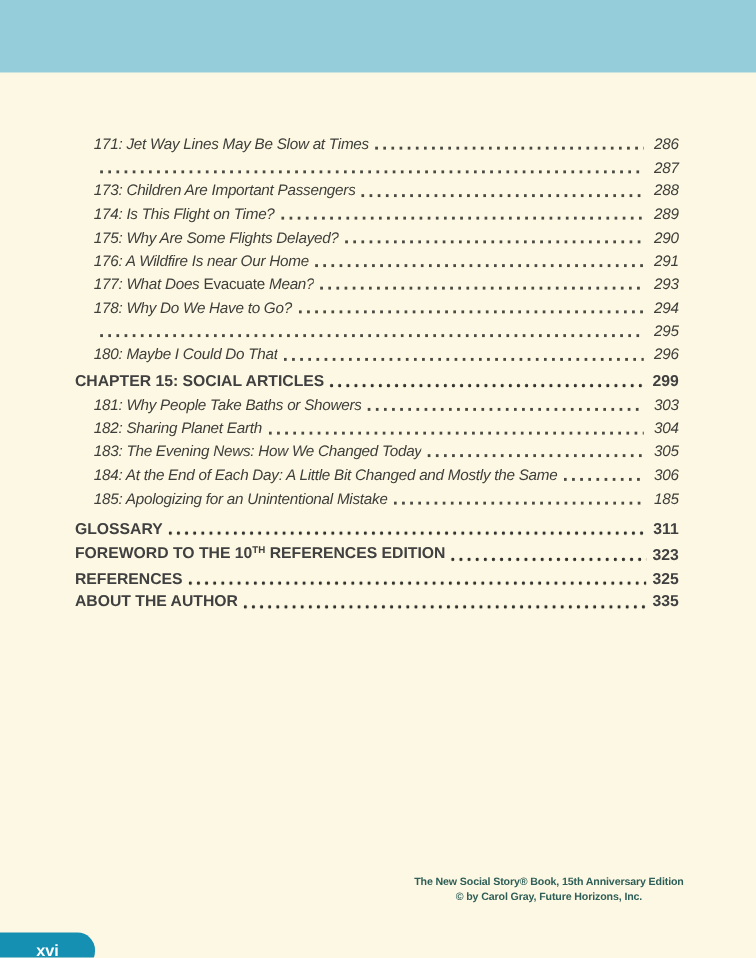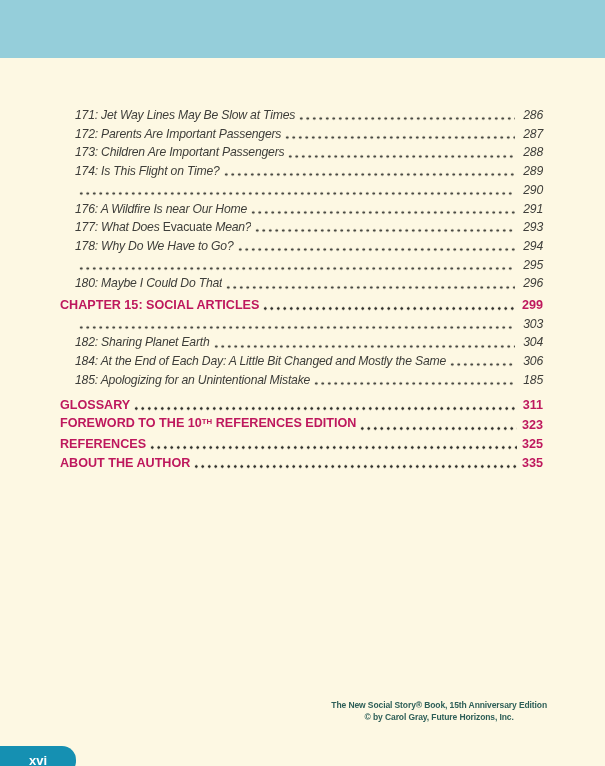--- a/index.html
+++ b/index.html
@@ -42,21 +42,21 @@
   .toc-row.entry {
     font-style: italic;
     padding-left: 15px;
   }
   .toc-row.chapter,
   .toc-row.backmatter {
     font-weight: bold;
     font-style: normal;
     font-size: 12.6px;
     letter-spacing: 0;
-    color: #be185d;
+    color: #404040;
   }
   .entry + .chapter { margin-top: 3px; }
   .entry + .backmatter { margin-top: 6px; }
 
   .toc-label { white-space: nowrap; flex: 0 1 auto; overflow: hidden; }
   .part-upright { font-style: normal; }
   .part-sup {
     font-size: 0.62em;
     position: relative;
     top: -0.45em;
@@ -118,35 +118,35 @@
 
 <div class="top-banner"></div>
 
 <div class="toc">
     <div class="toc-row entry">
       <span class="toc-label"><span>171: Jet Way Lines May Be Slow at Times</span></span>
       <span class="toc-dots"></span>
       <span class="toc-page">286</span>
     </div>
     <div class="toc-row entry">
-      <span class="toc-label"><span>172: Parents Are Important Passengers</span></span>
       <span class="toc-dots"></span>
       <span class="toc-page">287</span>
     </div>
     <div class="toc-row entry">
       <span class="toc-label"><span>173: Children Are Important Passengers</span></span>
       <span class="toc-dots"></span>
       <span class="toc-page">288</span>
     </div>
     <div class="toc-row entry">
       <span class="toc-label"><span>174: Is This Flight on Time?</span></span>
       <span class="toc-dots"></span>
       <span class="toc-page">289</span>
     </div>
     <div class="toc-row entry">
+      <span class="toc-label"><span>175: Why Are Some Flights Delayed?</span></span>
       <span class="toc-dots"></span>
       <span class="toc-page">290</span>
     </div>
     <div class="toc-row entry">
       <span class="toc-label"><span>176: A Wildfire Is near Our Home</span></span>
       <span class="toc-dots"></span>
       <span class="toc-page">291</span>
     </div>
     <div class="toc-row entry">
       <span class="toc-label"><span>177: What Does </span><span class="part-upright">Evacuate</span><span> Mean?</span></span>
@@ -166,27 +166,33 @@
       <span class="toc-label"><span>180: Maybe I Could Do That</span></span>
       <span class="toc-dots"></span>
       <span class="toc-page">296</span>
     </div>
     <div class="toc-row chapter">
       <span class="toc-label"><span>CHAPTER 15: SOCIAL ARTICLES</span></span>
       <span class="toc-dots"></span>
       <span class="toc-page">299</span>
     </div>
     <div class="toc-row entry">
+      <span class="toc-label"><span>181: Why People Take Baths or Showers</span></span>
       <span class="toc-dots"></span>
       <span class="toc-page">303</span>
     </div>
     <div class="toc-row entry">
       <span class="toc-label"><span>182: Sharing Planet Earth</span></span>
       <span class="toc-dots"></span>
       <span class="toc-page">304</span>
+    </div>
+    <div class="toc-row entry">
+      <span class="toc-label"><span>183: The Evening News: How We Changed Today</span></span>
+      <span class="toc-dots"></span>
+      <span class="toc-page">305</span>
     </div>
     <div class="toc-row entry">
       <span class="toc-label"><span>184: At the End of Each Day: A Little Bit Changed and Mostly the Same</span></span>
       <span class="toc-dots"></span>
       <span class="toc-page">306</span>
     </div>
     <div class="toc-row entry">
       <span class="toc-label"><span>185: Apologizing for an Unintentional Mistake</span></span>
       <span class="toc-dots"></span>
       <span class="toc-page">185</span>

